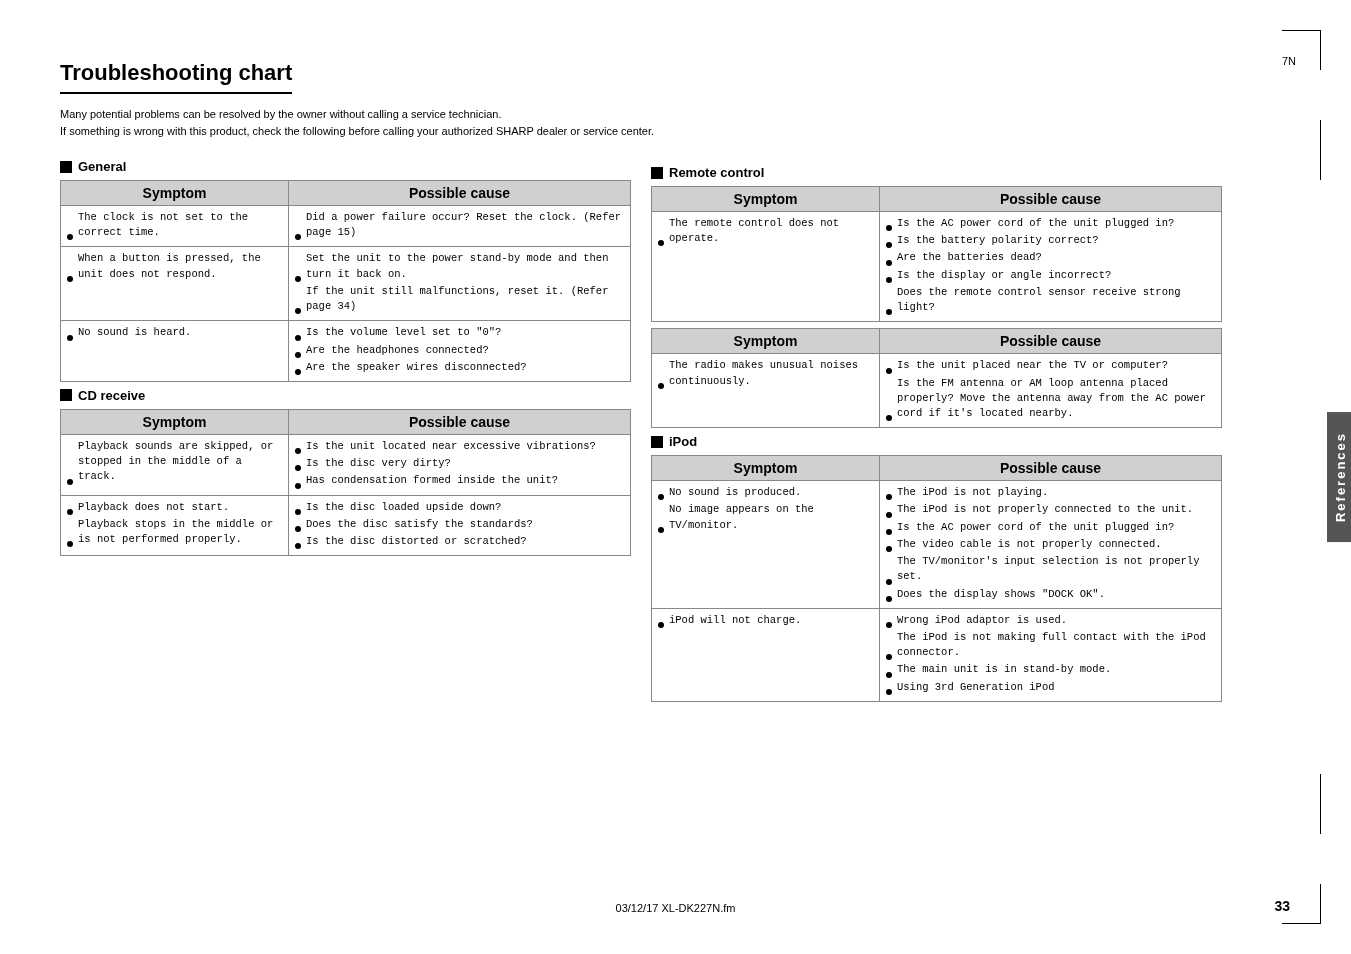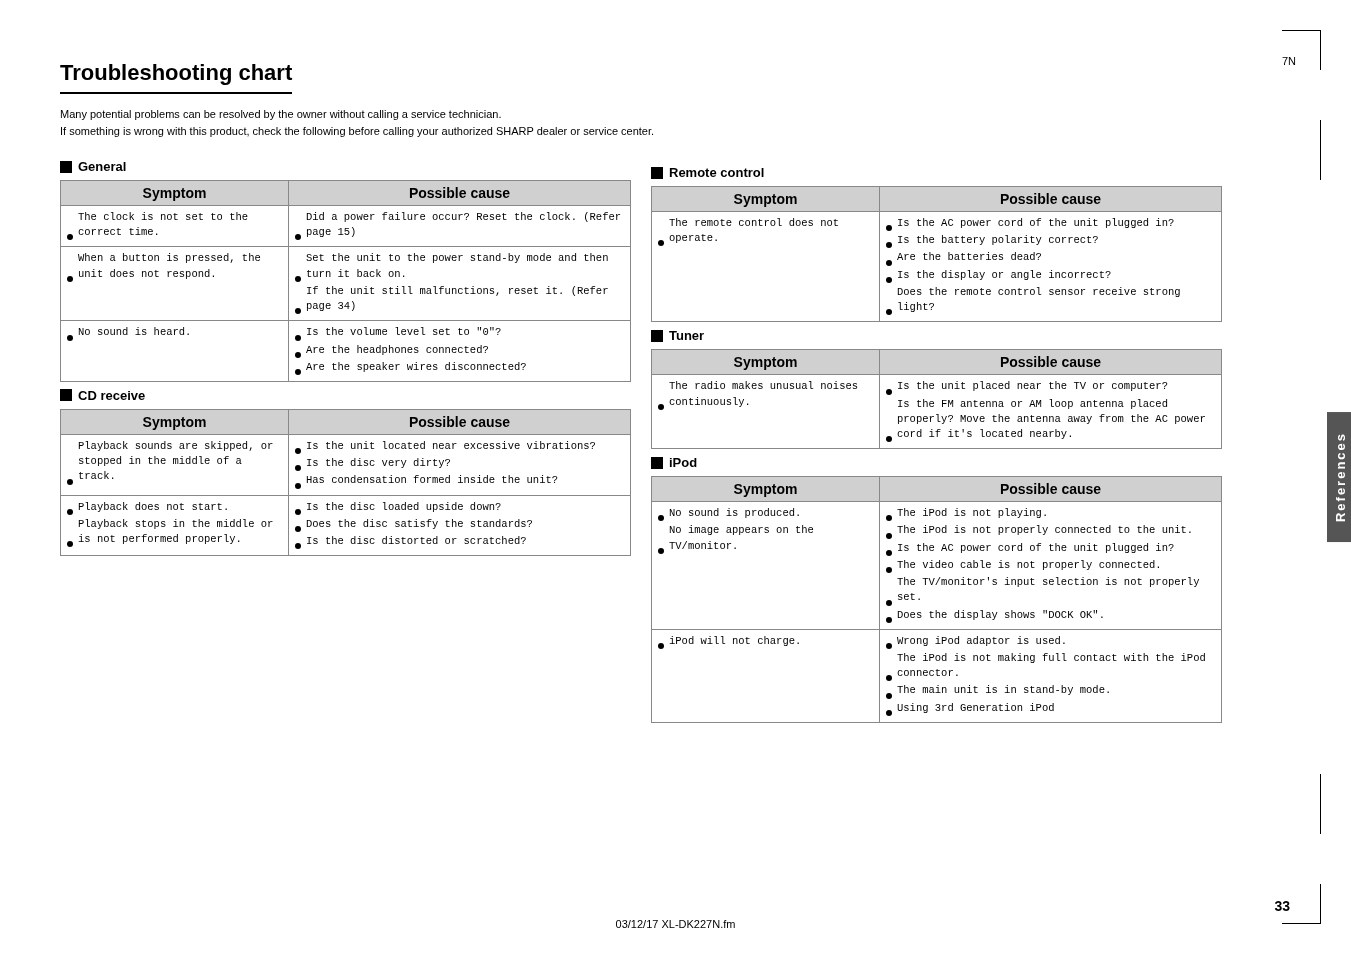--- a/index.html
+++ b/index.html
@@ -92,21 +92,21 @@
       position: absolute;
       bottom: 40px;
       right: 61px;
       font-size: 14px;
       font-weight: bold;
     }
 
     
     .footer {
       position: absolute;
-      bottom: 24px;
+      bottom: 40px;
       left: 50%;
       transform: translateX(-50%);
       font-size: 11px;
       color: #000;
     }
 
     
     .model-number {
       position: absolute;
       top: 55px;
@@ -440,24 +440,20 @@
               </div>
               <div class="bullet-item">
                 <span class="bullet-dot"></span>
                 <span class="bullet-text">Does the remote control sensor receive strong light?</span>
               </div>
             </td>
           </tr>
         </tbody>
       </table>
 
-      <div class="section-header">
-        <span class="square-icon"></span>
-        <span>Tuner</span>
-      </div>
 
       <table>
         <thead>
           <tr>
             <th class="symptom-col">Symptom</th>
             <th class="cause-col">Possible cause</th>
           </tr>
         </thead>
         <tbody>
           <tr>

